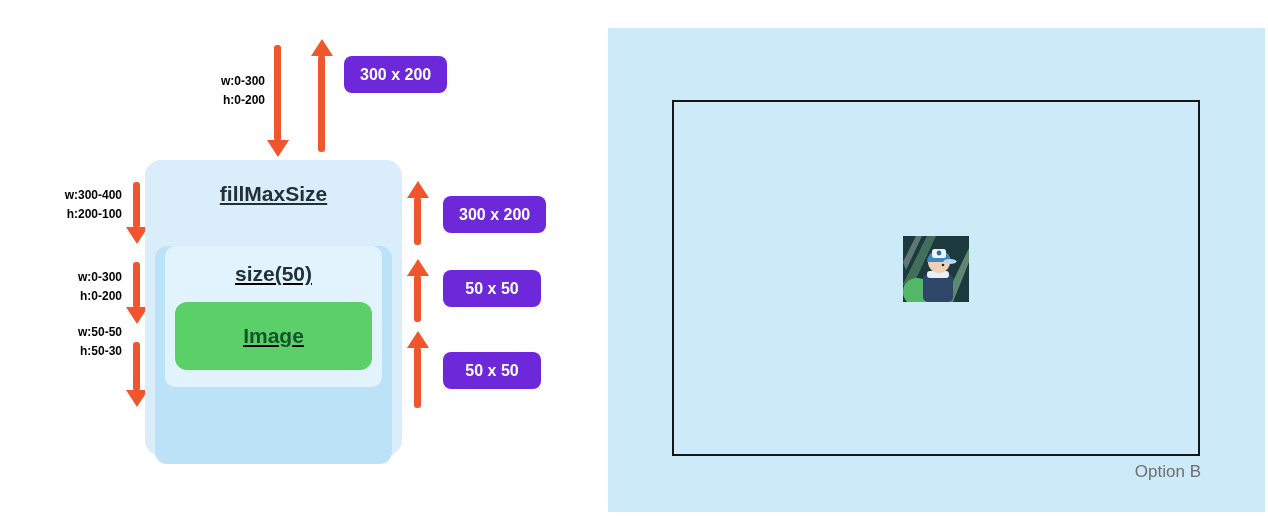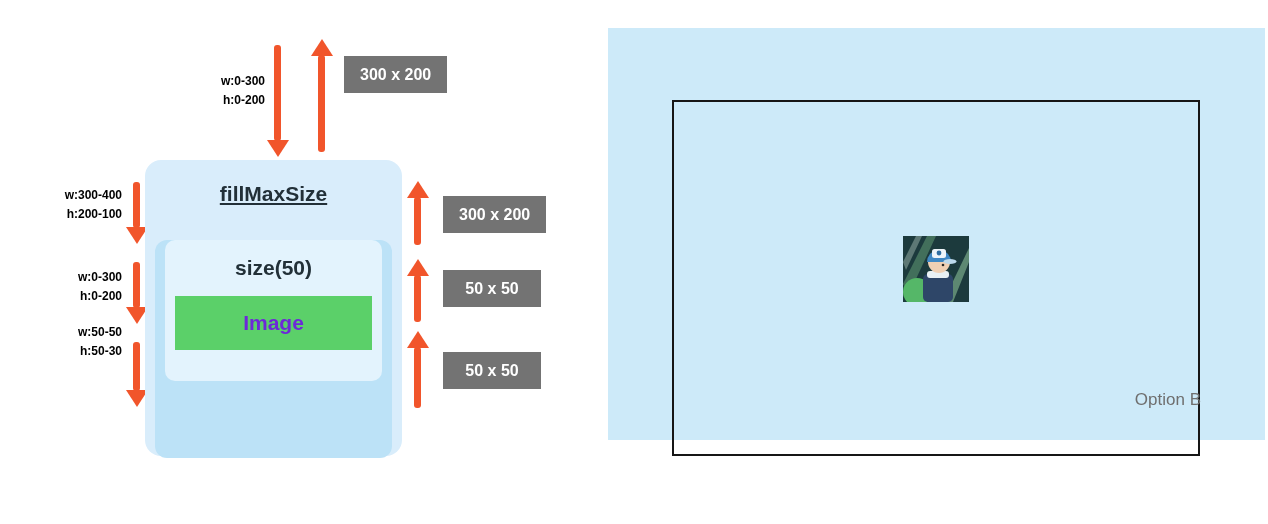--- a/index.html
+++ b/index.html
@@ -23,41 +23,41 @@
     border-bottom:17px solid #F1552B;
   }
 
   
   .constraint { position:absolute; color:#000000; font-weight:700; font-size:12px; line-height:19px; text-align:right; letter-spacing:0; }
   .constraint span { display:block; }
 
   
   .badge {
     position:absolute; height:37px; min-width:98px; padding:4px 16px;
-    background:#737373; border-radius:0; color:#ffffff;
+    background:#6d28d9; border-radius:8px; color:#ffffff;
     font-size:16px; font-weight:600;
     display:flex; align-items:center; justify-content:center; white-space:nowrap;
   }
 
   
   .box-outer { position:absolute; left:145px; top:160px; width:257px; height:296px; background:#D9EDFB; border-radius:16px; }
   .box-label { display:flex; align-items:center; justify-content:center; font-weight:700; color:#223038; }
   .box-outer > .box-label { height:68px; font-size:21px;text-decoration:underline; }
   .box-middle { margin:0 10px; height:218px; background:#BCE2F7; border-radius:12px; }
   .box-middle > .box-label { height:68px; font-size:21px; }
-  .box-inner { margin:12px 10px; height:141px; background:#E3F3FD; border-radius:10px; }
+  .box-inner { margin:18px 10px; height:141px; background:#E3F3FD; border-radius:10px;text-decoration:underline; }
   .box-inner > .box-label { height:56px; font-size:21px; }
   .box-image {
-    margin:0 10px; height:54px; background:#5BD069; border-radius:0;
+    margin:0 10px; height:68px; background:#5BD069; border-radius:12px;
     display:flex; align-items:center; justify-content:center;
-    color:#6d28d9; font-size:21px; font-weight:600;
+    color:#14532d; font-size:21px; font-weight:600;
   }
 
   
-  .preview { position:absolute; left:608px; top:28px; width:657px; height:412px; background:#CDEAF9; }
+  .preview { position:absolute; left:608px; top:28px; width:657px; height:484px; background:#CDEAF9; }
   .preview-frame {
     position:absolute; left:64px; top:72px; width:528px; height:356px;
     border:2px solid #161616; display:flex; align-items:center; justify-content:center;
   }
   .character { width:66px; height:66px; display:block; margin-top:-18px; }
   .preview-caption { position:absolute; right:64px; bottom:30px; font-size:17px; color:#6f6f6f; }
 </style>
 </head>
 <body>
 

